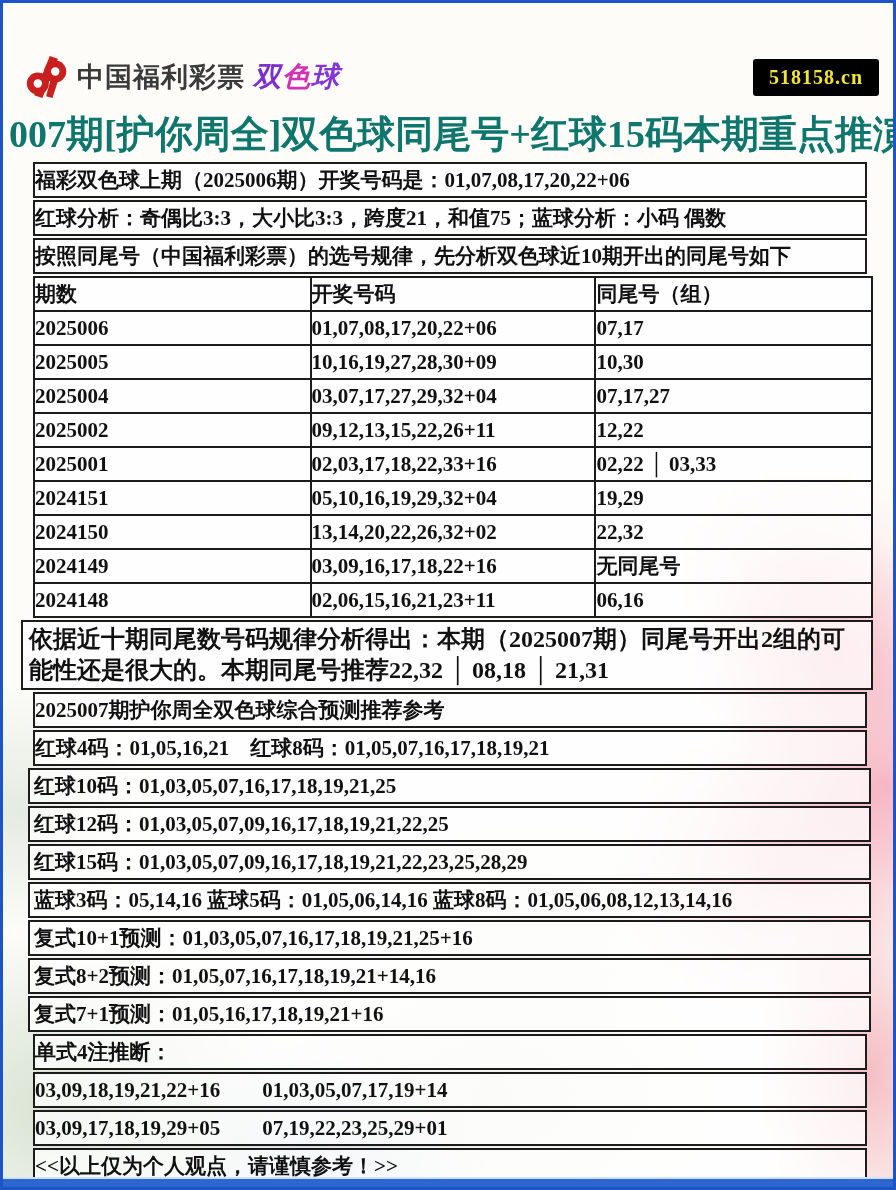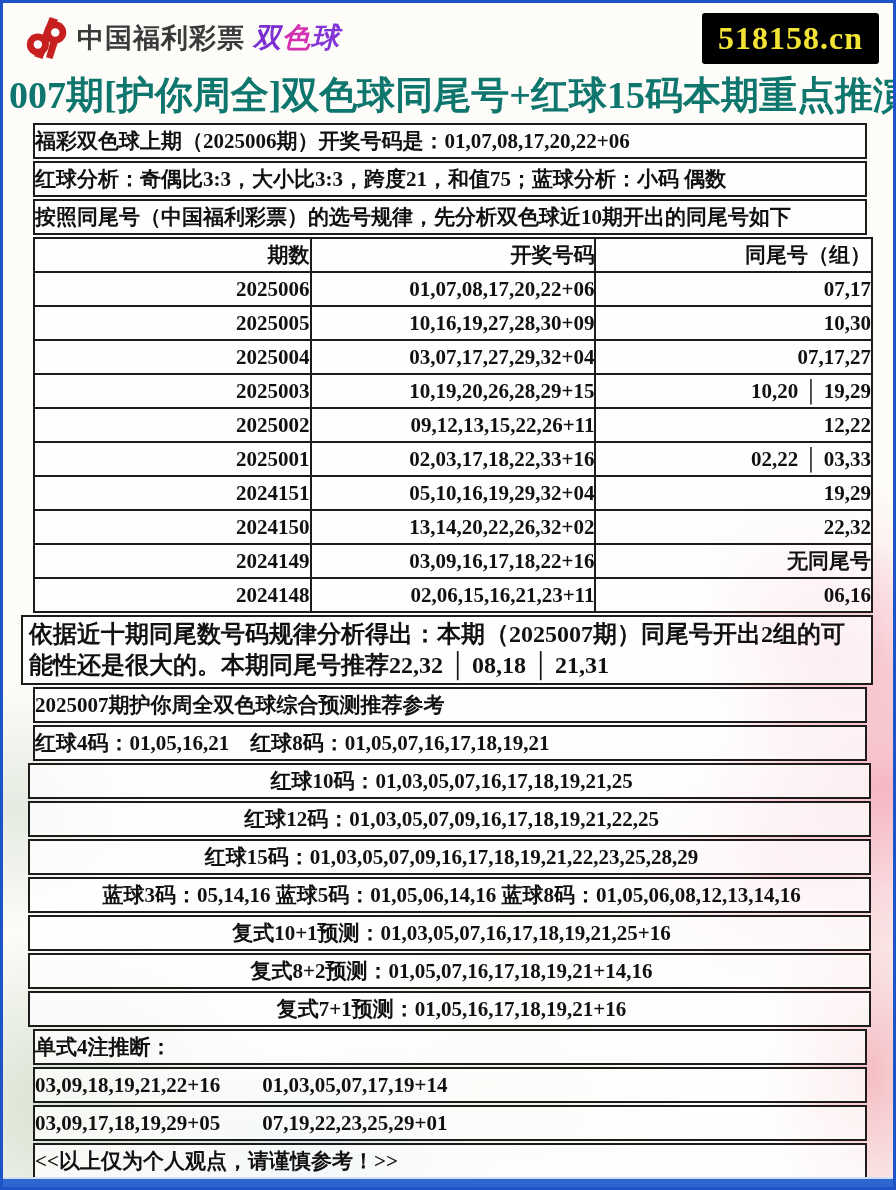--- a/index.html
+++ b/index.html
@@ -14,34 +14,34 @@
       radial-gradient(160px 260px at 97% 90%, rgba(232,95,115,.40), transparent 70%),
       radial-gradient(240px 210px at 87% 73%, rgba(246,180,192,.55), transparent 70%),
       radial-gradient(190px 150px at 90% 48%, rgba(248,205,212,.55), transparent 70%),
       radial-gradient(320px 260px at 8% 93%, rgba(180,202,172,.55), transparent 70%),
       radial-gradient(260px 210px at 34% 99%, rgba(168,196,216,.50), transparent 70%),
       radial-gradient(200px 180px at 2% 68%, rgba(198,214,196,.45), transparent 70%),
       radial-gradient(320px 220px at 55% 92%, rgba(222,228,208,.45), transparent 70%),
       radial-gradient(240px 160px at 60% 78%, rgba(235,238,225,.45), transparent 70%),
       #fdfcf9;
   }
-  .hdr{display:flex;align-items:center;height:66px;padding:2px 10px 0 22px;}
+  .hdr{display:flex;align-items:center;height:66px;padding:2px 10px 0 22px;margin-top:39px;}
   .logo{display:flex;align-items:center;gap:8px;}
   .logo-cn{font-size:27px;color:#3a3a3a;font-family:"Liberation Sans","DejaVu Sans",sans-serif;font-weight:bold;letter-spacing:1px;}
   .brand{font-size:28px;font-family:"Liberation Sans","DejaVu Sans",sans-serif;font-weight:bold;font-style:italic;letter-spacing:1px;}
   .brand .b1{color:#7b2fd0;} .brand .b2{color:#d431b2;} .brand .b3{color:#8435d8;}
-  .badge{margin-left:auto;background:#000;color:#f2e335;font-size:32px;
+  .badge{margin-left:auto;background:#000;color:#f2e335;font-size:20px;
     font-family:"Liberation Serif","DejaVu Serif",serif;padding:7px 16px;border-radius:3px;margin-right:4px;letter-spacing:1px;}
   .title{font-size:38px;line-height:44px;text-align:center;color:#0f766e;margin:2px 6px 6px 6px;letter-spacing:0px;white-space:nowrap;}
   .box{background:rgba(255,255,255,.75);border:2px solid #1c1c1c;height:32px;line-height:32px;
     font-size:21px;margin:0 26px 2px 30px;text-align:left;overflow:hidden;white-space:nowrap;}
-  .box.left{text-align:center;padding-left:4px;}
+  .box.left{text-align:left;padding-left:4px;}
   .box.wide{margin-left:25px;margin-right:22px;}
   table.res{border-collapse:collapse;width:840px;margin:0 26px 2px 30px;background:rgba(255,255,255,.75);}
-  table.res td{border:2px solid #1c1c1c;height:32px;text-align:right;font-size:21px;padding:0;}
+  table.res td{border:2px solid #1c1c1c;height:32px;text-align:left;font-size:21px;padding:0;}
   table.res td:nth-child(1){width:33%;}
   table.res td:nth-child(2){width:34%;}
   table.res td:nth-child(3){width:33%;}
   .para{background:rgba(255,255,255,.75);border:2px solid #1c1c1c;margin:2px 20px 2px 18px;
     font-size:24px;line-height:31px;padding:2px 6px;text-align:left;}
   .bottom-bar{position:absolute;left:0;right:0;bottom:0;height:8px;background:#2e66cf;border-top:2px solid #cfe0f5;}
 </style>
 </head>
 <body>
 
@@ -85,25 +85,20 @@
         <td>2025005</td>
         <td>10,16,19,27,28,30+09</td>
         <td>10,30</td>
       </tr>
     <tr>
         <td>2025004</td>
         <td>03,07,17,27,29,32+04</td>
         <td>07,17,27</td>
       </tr>
     <tr>
-        <td>2025003</td>
-        <td>10,19,20,26,28,29+15</td>
-        <td>10,20 │ 19,29</td>
-      </tr>
-    <tr>
         <td>2025002</td>
         <td>09,12,13,15,22,26+11</td>
         <td>12,22</td>
       </tr>
     <tr>
         <td>2025001</td>
         <td>02,03,17,18,22,33+16</td>
         <td>02,22 │ 03,33</td>
       </tr>
     <tr>

